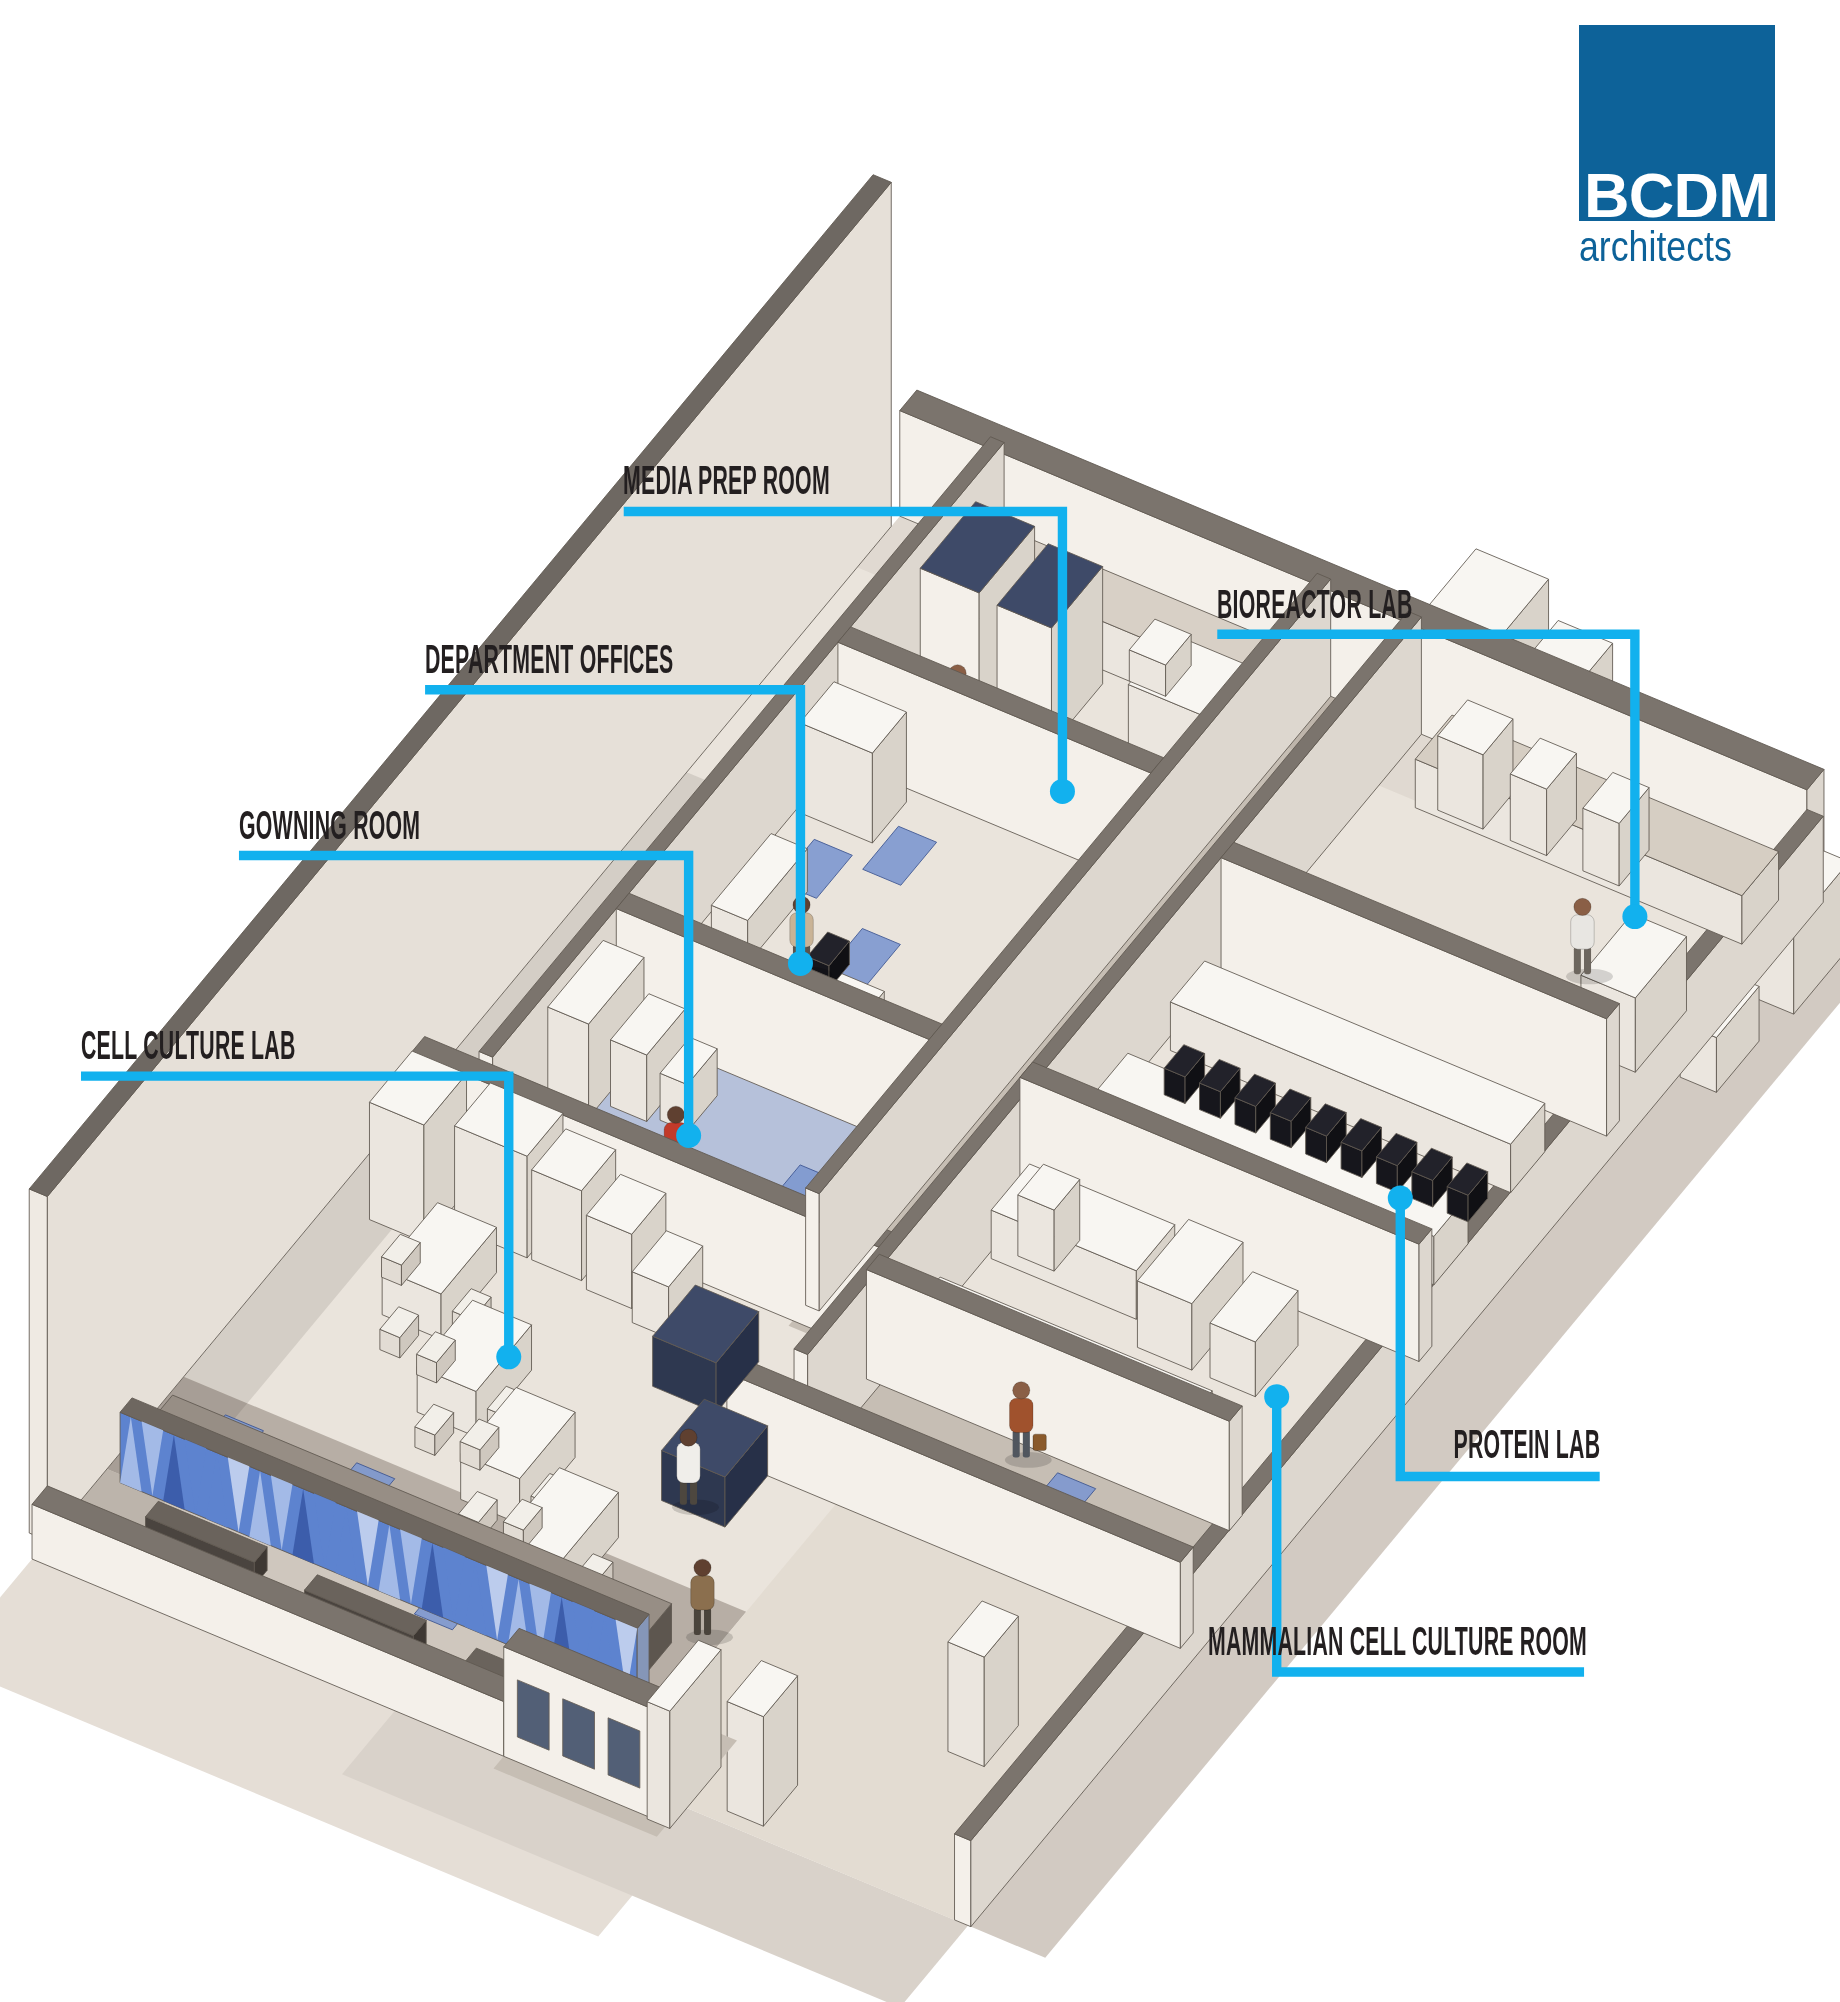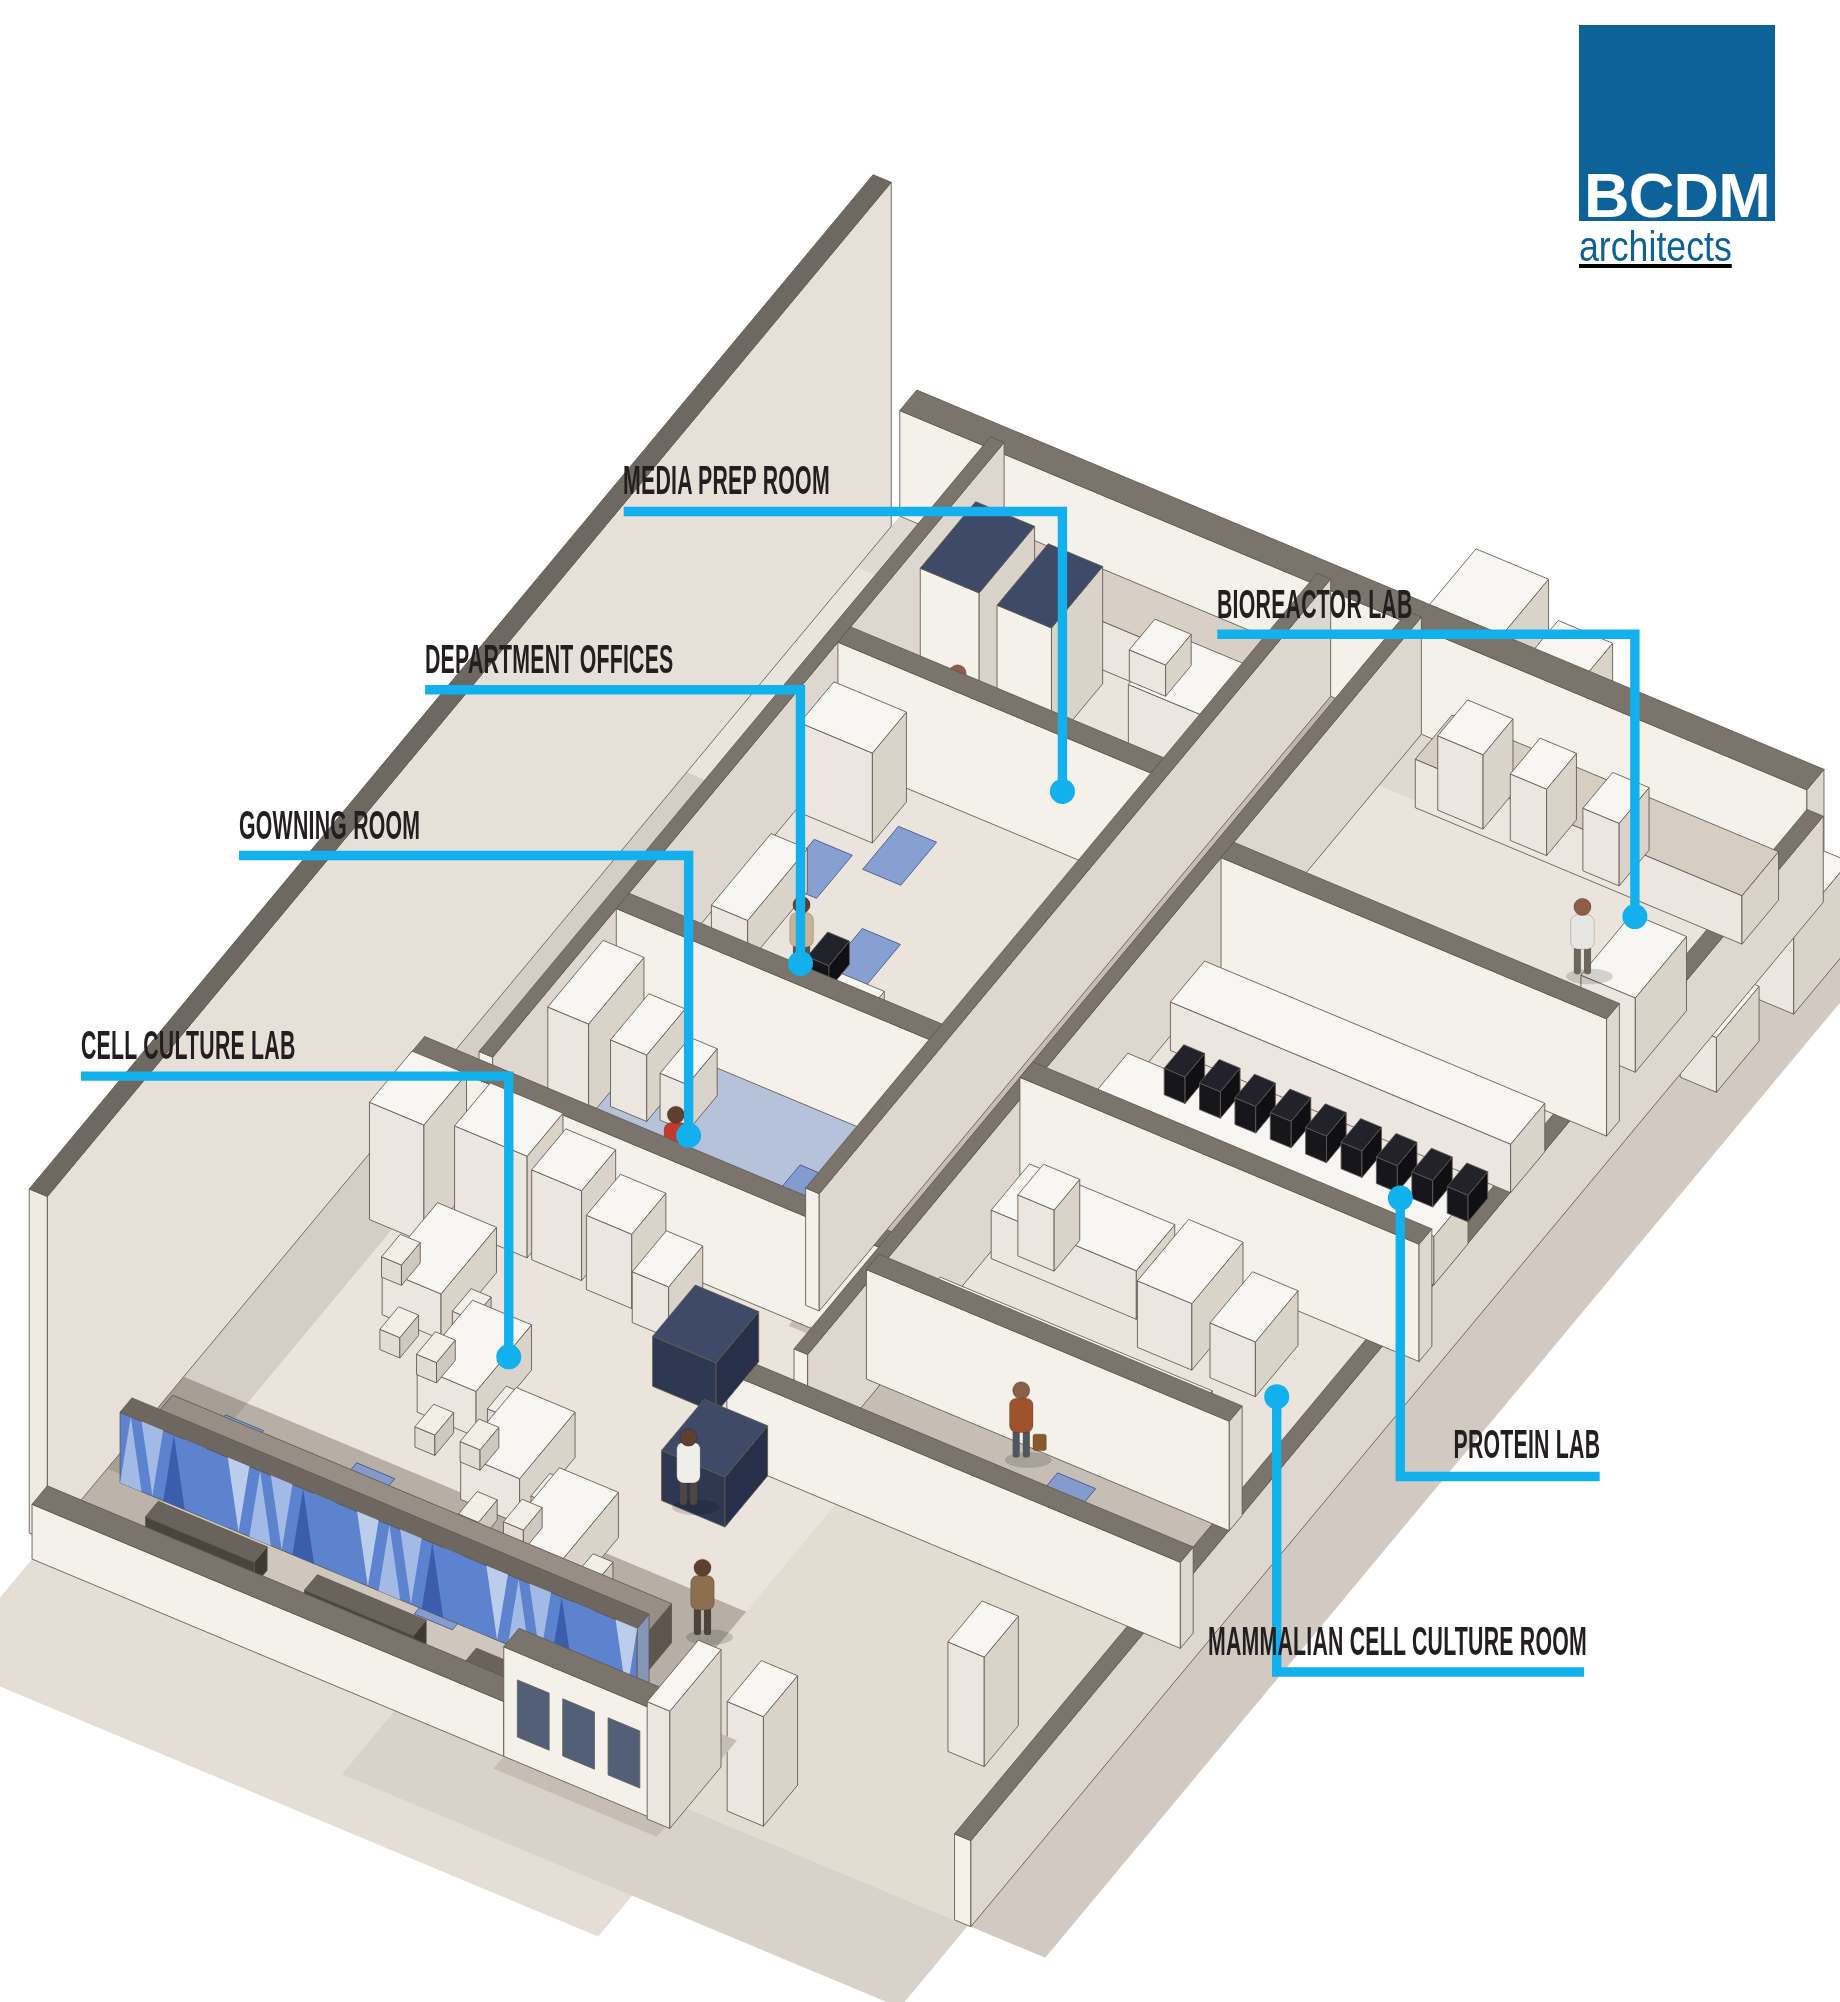--- a/index.html
+++ b/index.html
@@ -2,21 +2,21 @@
 <html style="font-size:12.5px"><head>
 <meta charset="utf-8">
 <style>
   html,body{margin:0;padding:0;background:#ffffff;}
   .page{position:relative;width:1841px;height:2002px;background:#ffffff;overflow:hidden;
         font-family:"Liberation Sans",sans-serif;}
   #scene{position:absolute;left:0;top:0;width:1841px;height:2002px;}
   .callout{position:absolute;white-space:nowrap;font-weight:700;font-size:41px;line-height:1.1;
            color:#231f20;letter-spacing:0.4px;transform:scaleX(.52);transform-origin:0 0;}
   .callout.right{transform-origin:100% 0;text-align:right;}
-  .logo{position:absolute;left:1579px;top:25px;width:216px;text-decoration:underline;}
+  .logo{position:absolute;left:1579px;top:25px;width:216px;}
   .logo-square{width:196px;height:196px;background:#0d6299;position:relative;}
   .logo-bcdm{position:absolute;left:0;bottom:-6.3px;width:100%;text-align:center;color:#ffffff;
              font-weight:600;font-size:63px;line-height:1;letter-spacing:-0.8px;}
   .logo-tagline{margin-top:4.7px;color:#0d6299;font-weight:400;font-size:42px;line-height:1;
                 letter-spacing:0;transform:scaleX(.85);transform-origin:0 0;}
 </style>
 </head>
 <body>
 
 <div class="page">

